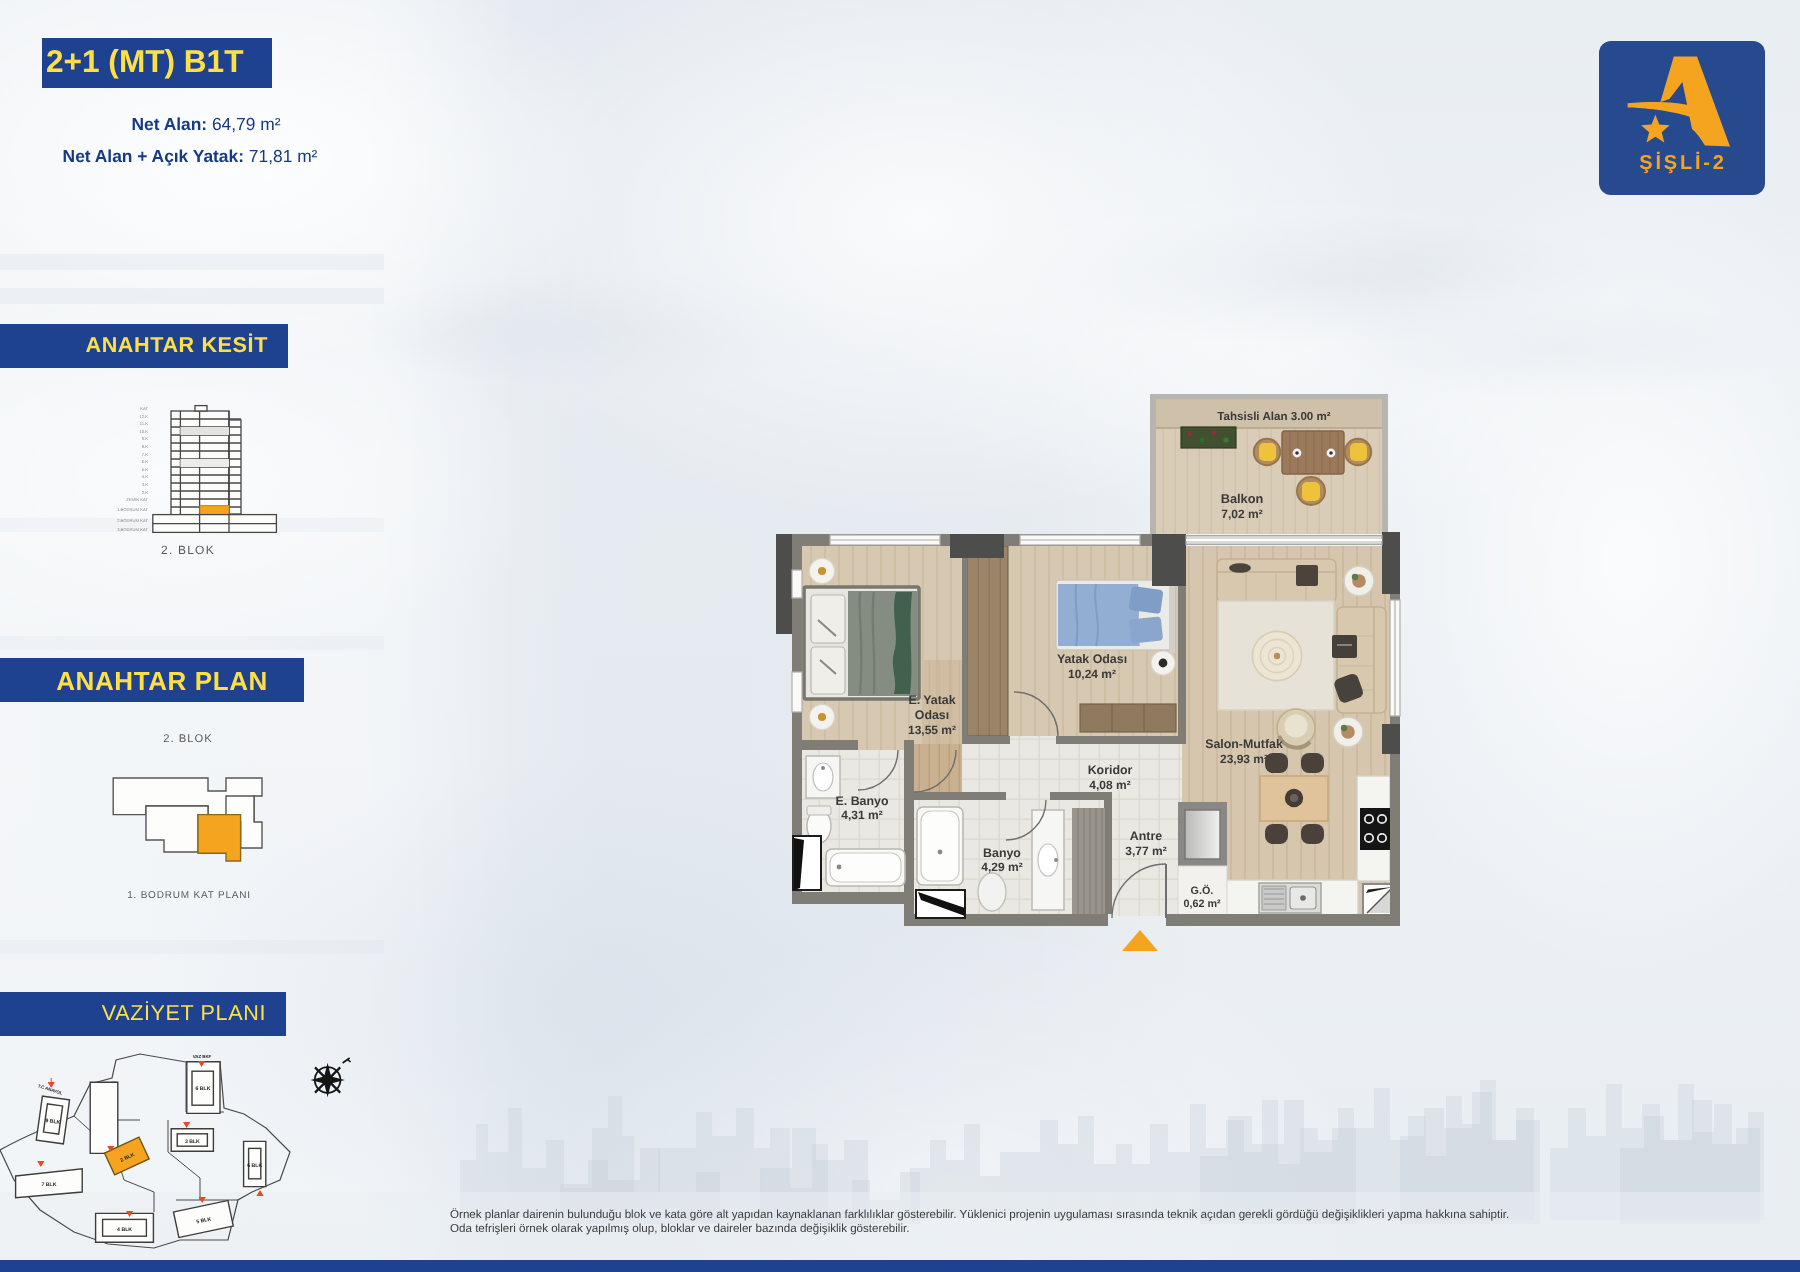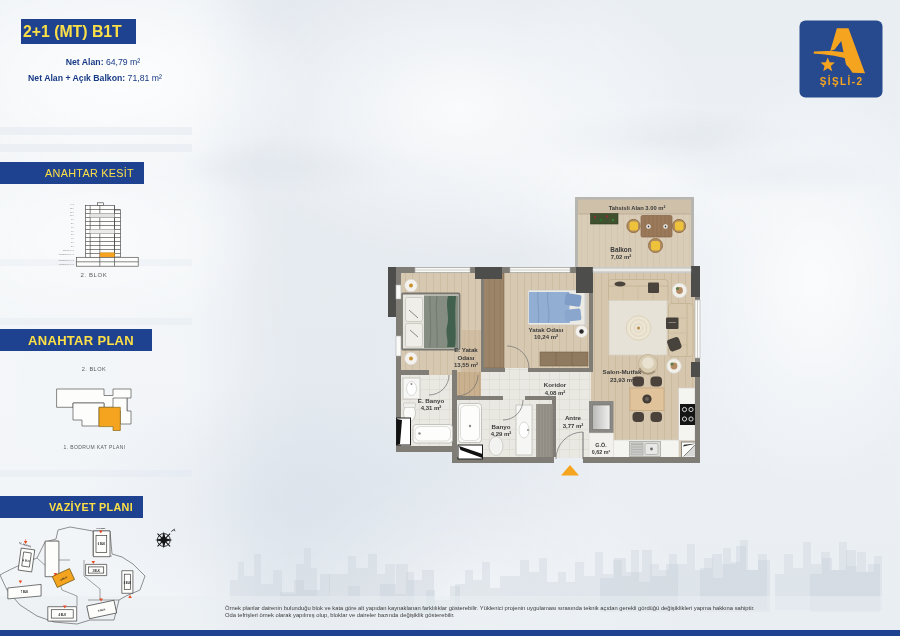--- a/index.html
+++ b/index.html
@@ -52,25 +52,25 @@
   </g>
 
   <rect x="0" y="596" width="900" height="34" fill="#eaeff3" opacity="0.55"></rect>
 </svg>
 
 <div class="abs navy" style="left:21px;top:19px;width:113px;height:25px;
  display:flex;align-items:center;font-weight:bold;font-size:15.8px;padding-left:2px">2+1 (MT) B1T</div>
 
 <div class="abs" style="left:0;top:53.5px;width:190px;text-align:center;color:#173a85;font-size:8.7px;line-height:16.2px">
   <div style="margin-left:16px"><b>Net Alan:</b> 64,79 m²</div>
-  <div><b>Net Alan + Açık Balkon:</b> 71,81 m²</div>
+  <div><b>Net Alan + Açık Yatak:</b> 71,81 m²</div>
 </div>
 
 <div class="abs navy" style="left:0;top:162px;width:134px;height:22px;
- display:flex;align-items:center;justify-content:flex-end;padding-right:10px;font-weight:normal;font-size:10.8px;letter-spacing:0.3px">ANAHTAR KESİT</div>
+ display:flex;align-items:center;justify-content:flex-end;padding-right:10px;font-weight:bold;font-size:10.8px;letter-spacing:0.3px">ANAHTAR KESİT</div>
 
 <svg class="abs" style="left:0;top:0" width="900" height="636" viewBox="0 0 900 636" id="kesit">
   <g stroke="#474747" stroke-width="0.65" fill="none">
 
     <rect x="85.5" y="205.5" width="29" height="52" fill="#fdfdfc"></rect>
 
     <rect x="114.5" y="210" width="6" height="47" fill="#fdfdfc"></rect>
 
     <rect x="97.5" y="202.8" width="6" height="2.7" fill="#fdfdfc"></rect>
 
@@ -123,21 +123,21 @@
 
     <path d="M73,403 V420 H82 V426 H99 V407.3 H104 V403 Z"></path>
   </g>
 
   <path d="M99,407.3 V426.6 H113 V430.5 H120.3 V407.3 Z" fill="#f5a41f" stroke="#8a6a16" stroke-width="0.7"></path>
 
   <text x="94.5" y="449" fill="#5a5a5a" font-size="5" letter-spacing="0.4" text-anchor="middle" font-family="Liberation Sans,sans-serif">1. BODRUM KAT PLANI</text>
 </svg>
 
 <div class="abs navy" style="left:0;top:496px;width:133px;height:22px;
- display:flex;align-items:center;justify-content:flex-end;padding-right:10px;font-weight:bold;font-size:10.8px;letter-spacing:0.3px">VAZİYET PLANI</div>
+ display:flex;align-items:center;justify-content:flex-end;padding-right:10px;font-weight:normal;font-size:10.8px;letter-spacing:0.3px">VAZİYET PLANI</div>
 
 <svg class="abs" style="left:0;top:0" width="900" height="636" viewBox="0 0 900 636" id="siteplan">
 
   <path d="M0,575 C14,567 30,561 37,558 L45,542 56,539 58,530 70,527 93,531 110,531 112,554 122,557 133,564 145,576 140,590 133,593 126,596 119,600 114,620 90,620 77,624 54,622 37,616 20,605 7,590 Z" fill="none" stroke="#4a4a4a" stroke-width="0.6"></path>
 
   <path d="M45,542 L58,541 58,577 M58,560 L70,560 M93,531 L93,556 112,556 M84,560 L84,576 100,589 100,600 M37,558 L58,577 M58,577 L62,590 77,596 77,606 M119,600 L88,600" fill="none" stroke="#4a4a4a" stroke-width="0.5"></path>
   <g stroke="#3d3d3d" stroke-width="0.7" fill="#fdfdfc">
 
     <path d="M45.1,541.1 H58.9 V576.7 H45.1 Z"></path>
 

